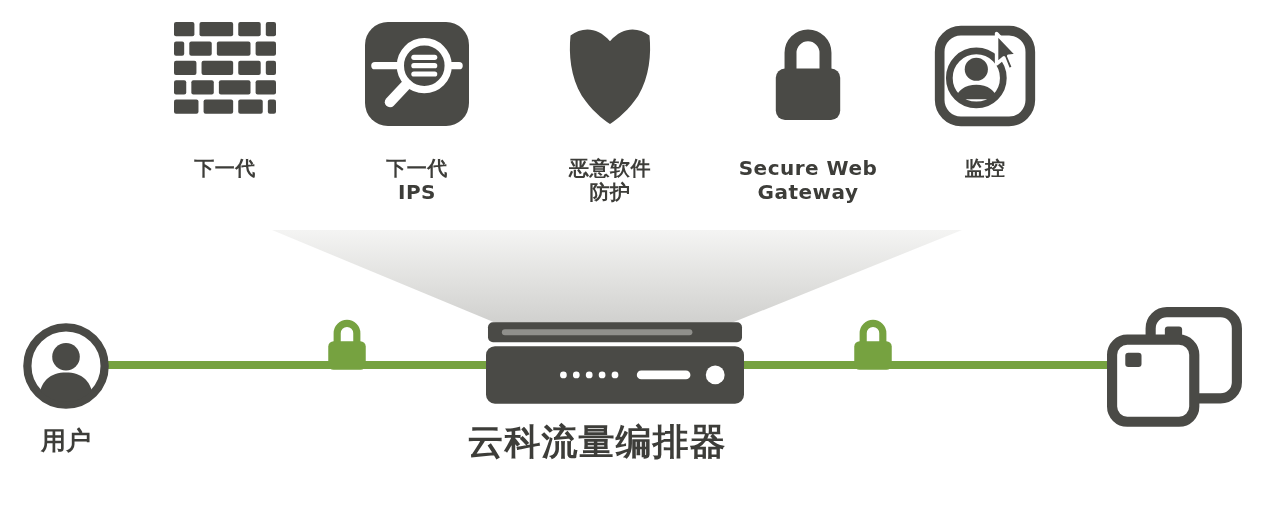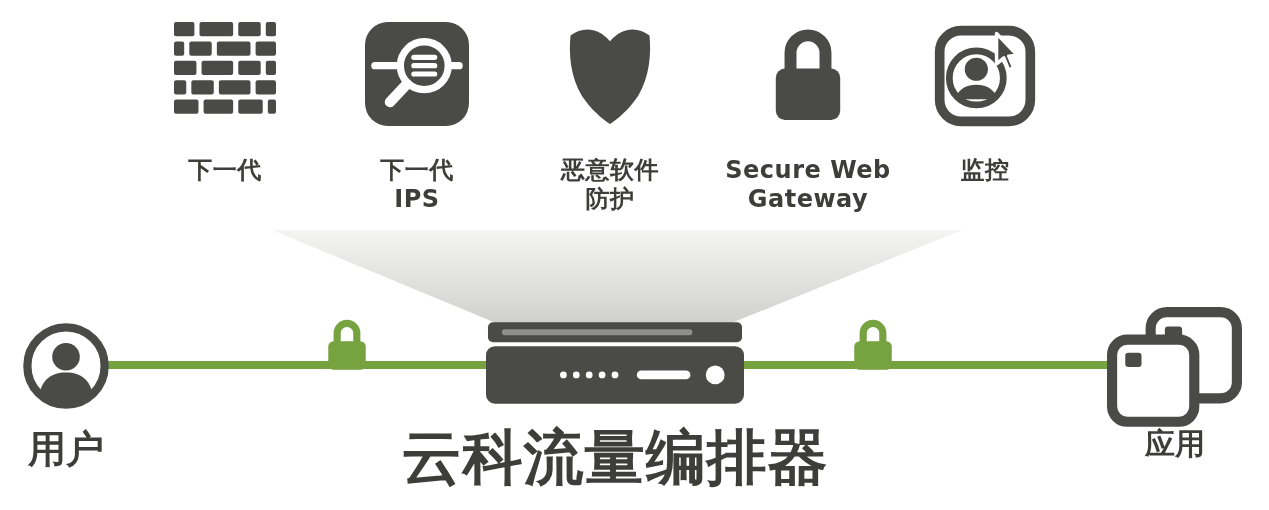--- a/index.html
+++ b/index.html
@@ -3,43 +3,43 @@
 <meta charset="utf-8">
 <style>
   html,body { margin:0; padding:0; background:#ffffff; }
   body { font-family: "DejaVu Sans", "Liberation Sans", sans-serif; }
   .stage {
     position:relative; width:1269px; height:510px; background:#ffffff; overflow:hidden;
   }
   
   .service { position:absolute; top:22px; width:190px; text-align:center; z-index:3; }
   .service-icon { height:122px; display:flex; align-items:flex-start; justify-content:center; }
-  .service-label { margin-top:12px; font-size:24px; font-weight:bold; color:#3d3d39; line-height:1.22; letter-spacing:0.5px; }
+  .service-label { margin-top:12px; font-size:20px; font-weight:bold; color:#3d3d39; line-height:1.22; letter-spacing:0.5px; }
   
   .funnel {
     position:absolute; left:272px; top:230px; width:690px; height:96px; z-index:0;
     background:linear-gradient(to bottom, #f4f4f3 0%, #e0e0de 55%, #cfcfcd 100%);
     clip-path:polygon(0% 0%, 100% 0%, 65.5% 100%, 33.5% 100%);
   }
   
   .flow-line {
     position:absolute; left:64px; top:361px; width:1112px; height:8px;
     background:#76a240; z-index:1;
   }
   
   .node { position:absolute; z-index:2; }
   .node-user   { left:20px;  top:320px; width:92px;  height:92px; }
   .lock-left   { left:322px; top:314px; width:50px;  height:58px; }
   .lock-right  { left:848px; top:314px; width:50px;  height:58px; }
   .node-server { left:486px; top:322px; width:258px; height:82px; }
   .node-apps   { left:1106px; top:306px; width:138px; height:124px; }
   
   .endpoint-label { position:absolute; font-weight:bold; color:#3d3d39; text-align:center; z-index:3; }
-  .label-user  { left:16px;  top:424px; width:100px; font-size:38px; }
-  .label-title { left:360px; top:418px; width:510px; font-size:60px; letter-spacing:1px; }
+  .label-user  { left:16px;  top:424px; width:100px; font-size:25px; }
+  .label-title { left:342px; top:418px; width:510px; font-size:36px; letter-spacing:1px; }
   .label-apps  { left:1104px; top:424px; width:142px; font-size:30px; }
 </style>
 </head>
 <body>
 
 <div class="stage">
 
   <div class="funnel"></div>
 
   <div class="flow-line"></div>
@@ -185,15 +185,14 @@
     <svg width="138" height="124" viewBox="0 0 136 122">
       <rect x="44" y="6" width="85" height="85" rx="16" fill="#ffffff" stroke="#4a4a46" stroke-width="10"></rect>
       <rect x="58" y="20" width="17" height="15" rx="3" fill="#4a4a46"></rect>
       <rect x="6" y="33" width="81" height="81" rx="15" fill="#ffffff" stroke="#4a4a46" stroke-width="10"></rect>
       <rect x="19" y="46" width="16" height="14" rx="3" fill="#4a4a46"></rect>
     </svg>
   </div>
 
   <div class="endpoint-label label-user">用户</div>
   <div class="endpoint-label label-title">云科流量编排器</div>
-  <div class="endpoint-label label-apps">应用</div>
 
 </div>
 
 </body></html>

